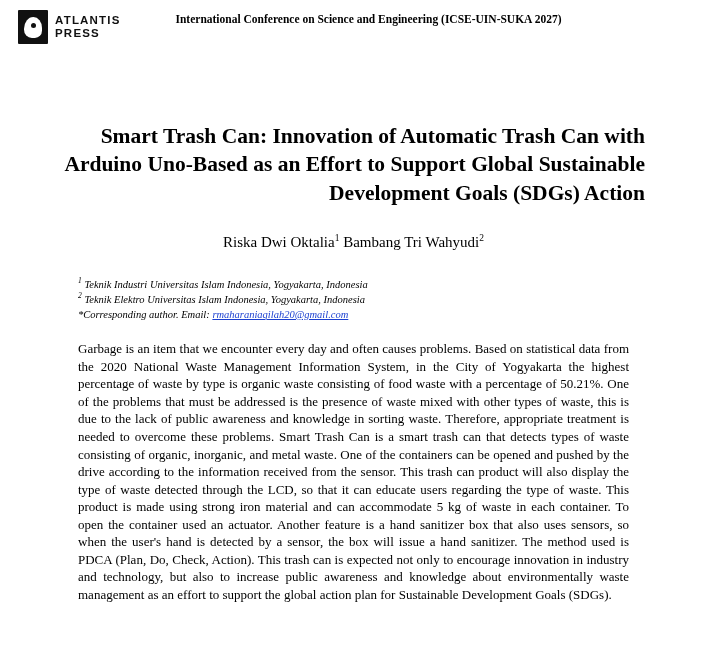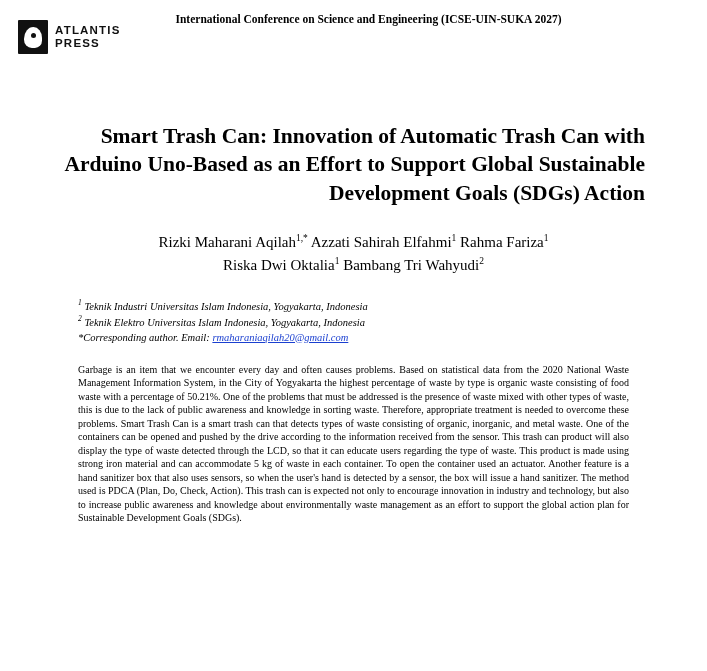--- a/index.html
+++ b/index.html
@@ -26,21 +26,21 @@
   
   .header {
     position: relative;
     height: 62px;
     padding-top: 10px;
     box-sizing: border-box;
   }
   .logo {
     position: absolute;
     left: 18px;
-    top: 20px;
+    top: 10px;
     display: flex;
     align-items: center;
     gap: 7px;
   }
   .logo-mark {
     width: 30px;
     height: 34px;
     background: #111111;
     position: relative;
     border-radius: 1px;
@@ -141,21 +141,21 @@
     margin-top: 18px;
     padding: 0 78px;
   }
   .abstract-head {
     font-family: "Liberation Serif", serif;
     font-weight: bold;
     font-size: 11.5px;
     margin-bottom: 2px;
   }
   .abstract-body {
-    font-size: 10px;
+    font-size: 13px;
     line-height: 1.35;
     text-align: justify;
     margin: 0;
   }
   .keywords {
     margin-top: 12px;
     font-size: 11.6px;
     font-style: italic;
     line-height: 1.35;
     text-align: left;
@@ -182,25 +182,20 @@
       <div class="conf-line">International Conference on Science and Engineering (ICSE-UIN-SUKA 2027)</div>
     </div>
   </div>
 
   <div class="title-block">
     <h1 class="paper-title">Smart Trash Can: Innovation of Automatic Trash Can with Arduino Uno-Based as an Effort to Support Global Sustainable Development Goals (SDGs) Action</h1>
   </div>
 
   <div class="authors">
     <div>
-      <span>Rizki Maharani Aqilah</span><sup>1,*</sup>
-      <span>Azzati Sahirah Elfahmi</span><sup>1</sup>
-      <span>Rahma Fariza</span><sup>1</sup>
-    </div>
-    <div>
       <span>Riska Dwi Oktalia</span><sup>1</sup>
       <span>Bambang Tri Wahyudi</span><sup>2</sup>
     </div>
   </div>
 
   <div class="affiliations">
     <div>
       <sup>1</sup>
       <span>Teknik Industri Universitas Islam Indonesia, Yogyakarta, Indonesia</span>
     </div>

